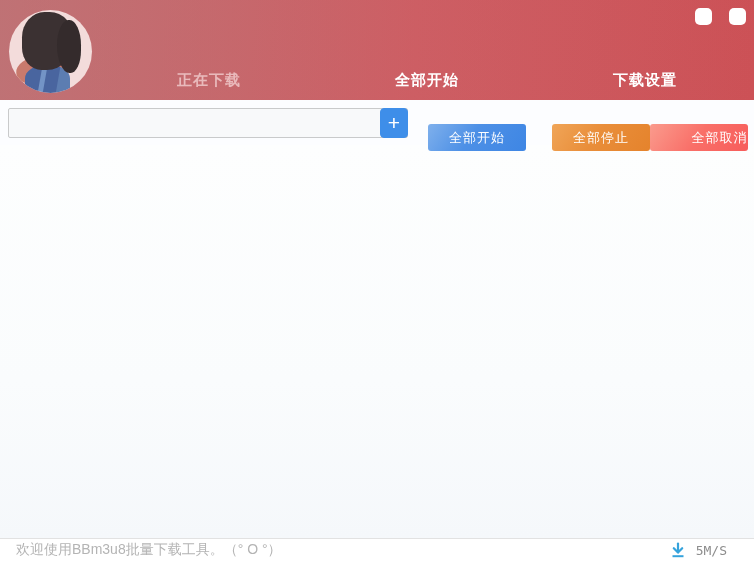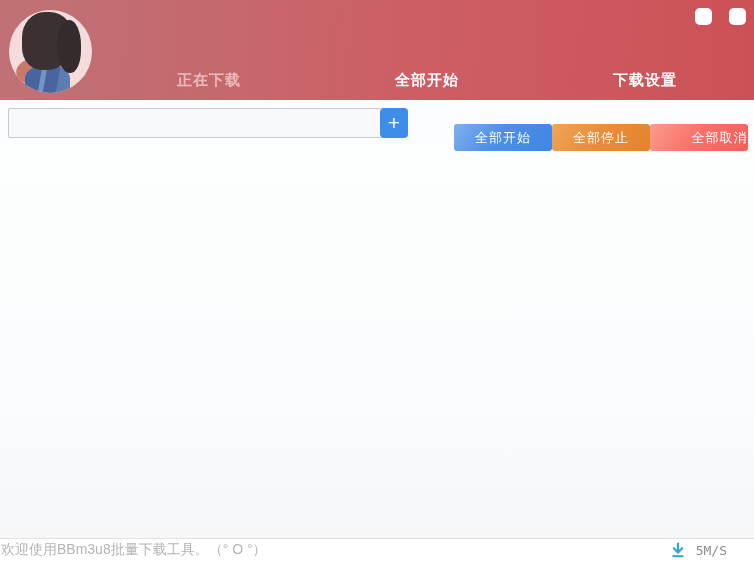--- a/index.html
+++ b/index.html
@@ -41,29 +41,29 @@
   .url-input { width:100%; height:100%; border:1px solid #c9cacb; border-radius:2px;
     background:#f8f9fa; padding:0 34px 0 8px; font-size:13px; color:#333; outline:none; }
   .add-btn { position:absolute; right:0; top:0; width:28px; height:30px;
     background:#3e8ee9; border:1px solid #3e8ee9; border-radius:4px; color:#fff;
     font-size:21px; font-weight:400; line-height:26px; text-align:center; cursor:pointer; }
   .actions { position:absolute; right:6px; top:24px; display:flex; }
   .btn { width:98px; height:27px; border:none; border-radius:3px; color:#ffffff;
     font-size:13px; letter-spacing:1px; cursor:pointer;
     font-family:"Liberation Sans","DejaVu Sans",sans-serif; }
   .btn.start  { background:linear-gradient(125deg,#7fb0ec 0%,#4d90e6 45%,#3e86e4 100%); }
-  .btn.stop   { background:linear-gradient(125deg,#f0a558 0%,#e98e3a 45%,#e5832c 100%); }
+  .btn.stop   { background:linear-gradient(125deg,#f0a558 0%,#e98e3a 45%,#e5832c 100%);margin-left:26px; }
   .btn.cancel { background:linear-gradient(125deg,#fa9b8d 0%,#f96f68 50%,#f75d5b 100%);padding-left:41px; }
 
   
   .content { height:393px; background:linear-gradient(180deg,#fdfefe 0%,#fafcfd 60%,#f5f8fb 100%); }
 
   
   .statusbar { height:23px; background:#ffffff; border-top:1px solid #e2e2e2;
-    display:flex; align-items:center; padding-left:1px;gap:20px; }
+    display:flex; align-items:center; padding-left:16px;gap:20px; }
   .welcome { flex:1; color:#b4b4b4; font-size:14px; white-space:nowrap; }
   .speed-area { display:flex; align-items:center; gap:10px; margin-right:27px; }
   .dl-icon { width:16px; height:16px; display:block; }
   .speed { color:#8d8d8d; font-size:13px; font-family:"DejaVu Sans Mono","Liberation Mono",monospace; }
 </style>
 </head>
 <body>
 
 <div class="window">
 

